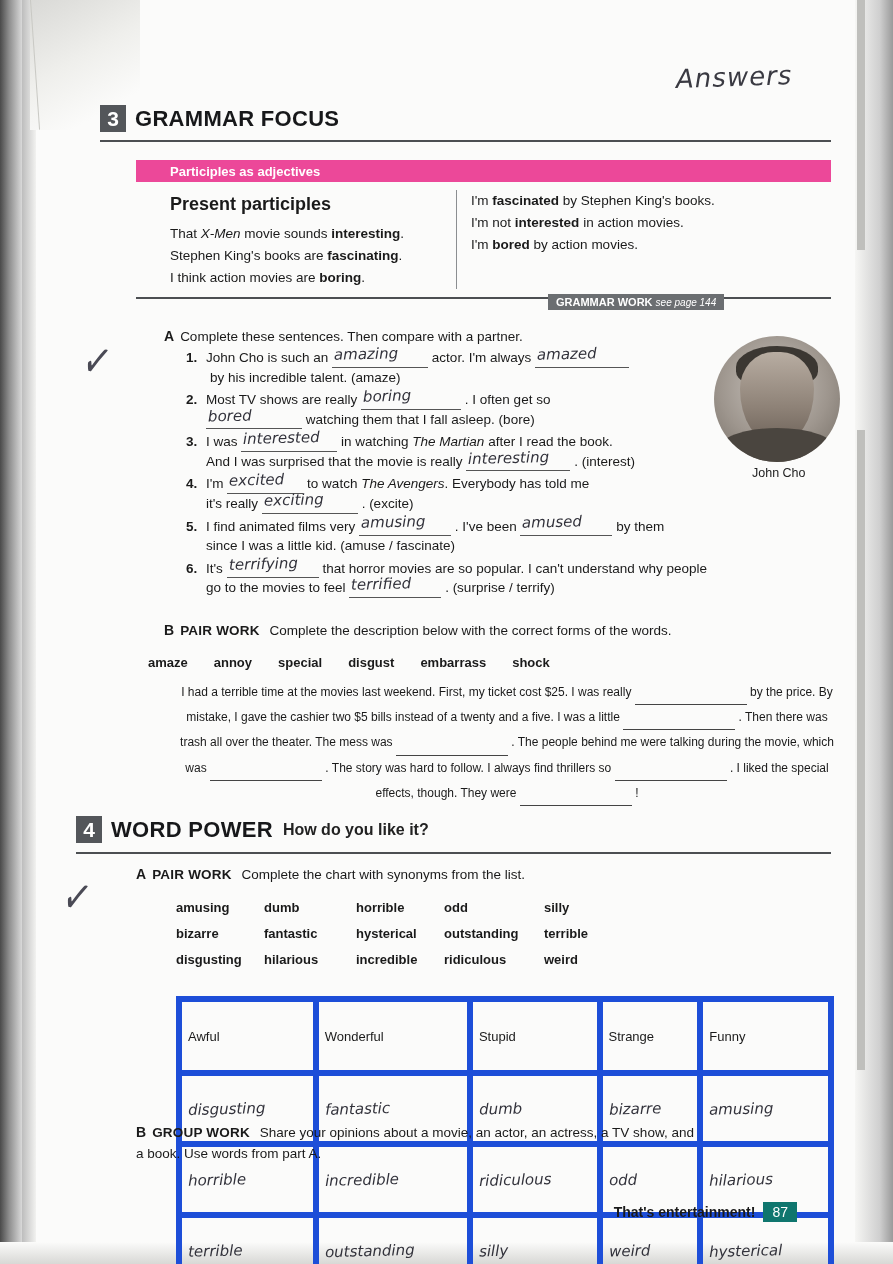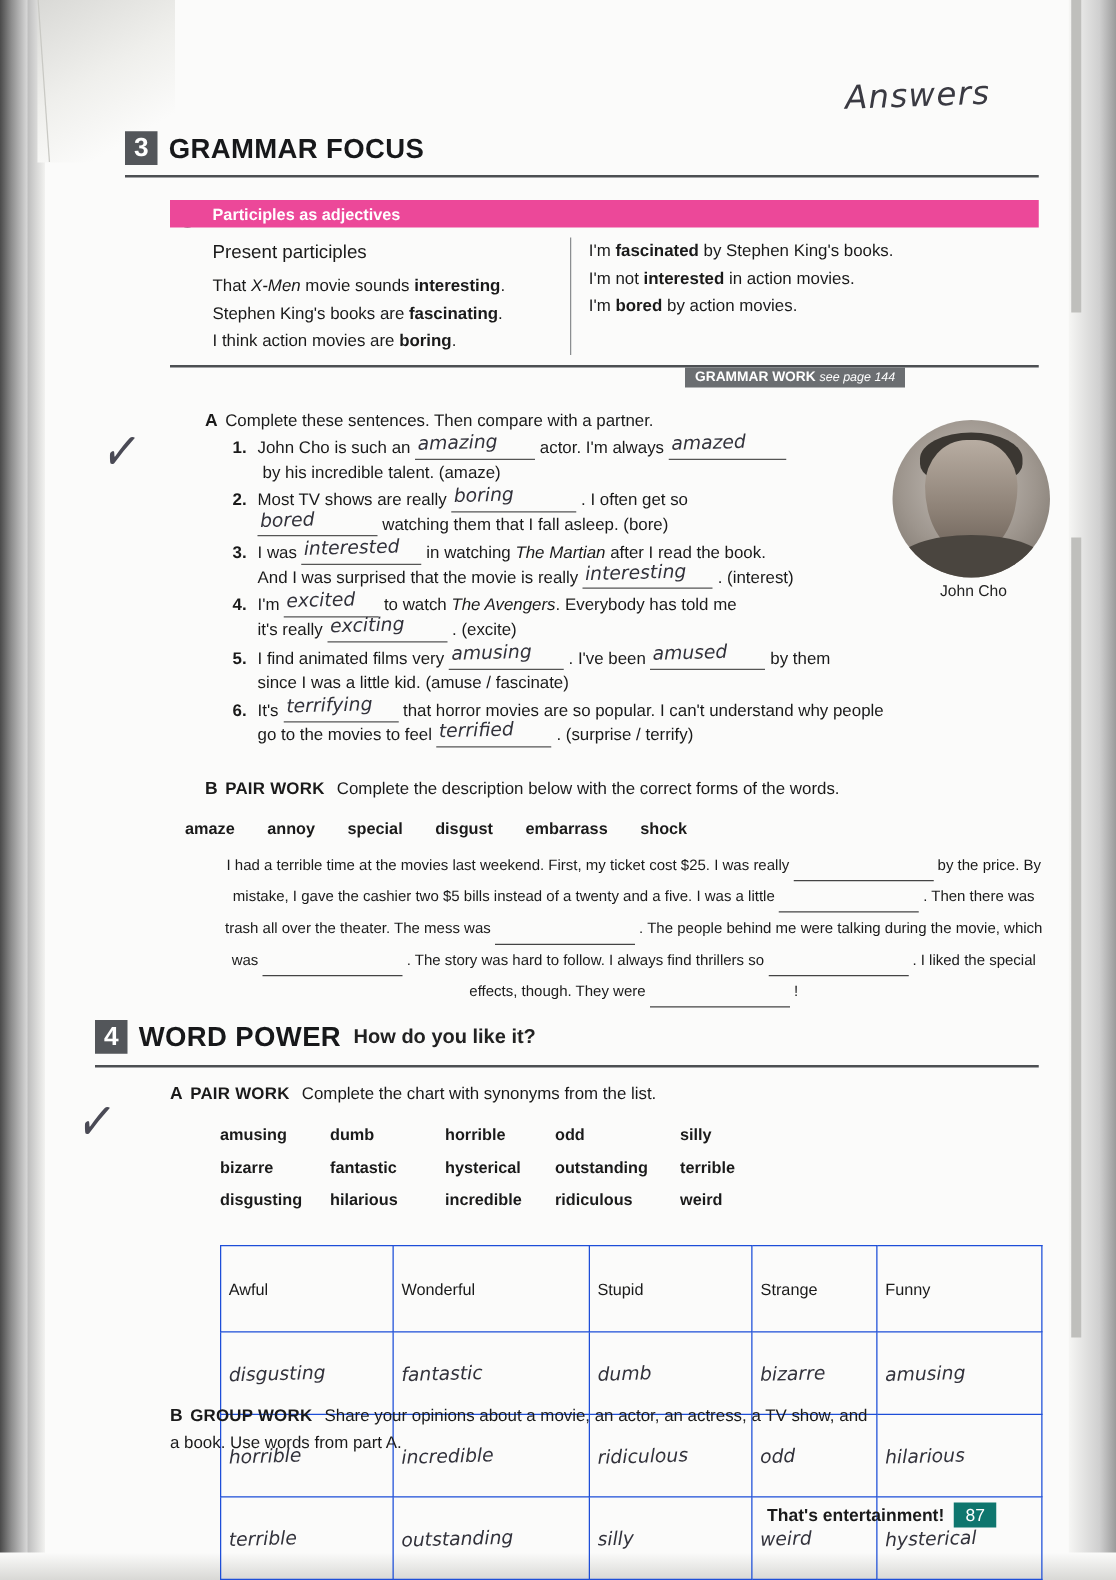--- a/index.html
+++ b/index.html
@@ -172,22 +172,22 @@
   .gcol {
     padding: 0 12px 0 34px;
     box-sizing: border-box;
     font-size: 13.5px;
     line-height: 1.62;
   }
   .gcol.left { width: 320px; }
   .gcol.right { width: 375px; border-left: 1px solid #8b8e91; padding-left: 14px; }
   .gcol h4 {
     margin: 0 0 4px 0;
-    font-size: 15px;
-    font-weight: normal;
+    font-size: 18px;
+    font-weight: bold;
   }
   .gcol b { font-weight: bold; }
   .gcol i { font-style: italic; }
 
   .grammar-plus {
     position: absolute;
     left: 512px;
     top: 294px;
     background: #6b6e71;
     color: #fff;
@@ -329,21 +329,21 @@
 
   table.chart {
     position: absolute;
     left: 140px;
     top: 996px;
     width: 658px;
     border-collapse: collapse;
     font-size: 13px;
   }
   table.chart th, table.chart td {
-    border: 1px solid #1d4ed8;
+    border: 6px solid #1d4ed8;
     height: 25px;
     text-align: left;
     padding: 20px 6px;
     vertical-align: middle;
     margin-left: 34px;
   }
   table.chart th {
     font-weight: normal;
     height: 28px;
   }

